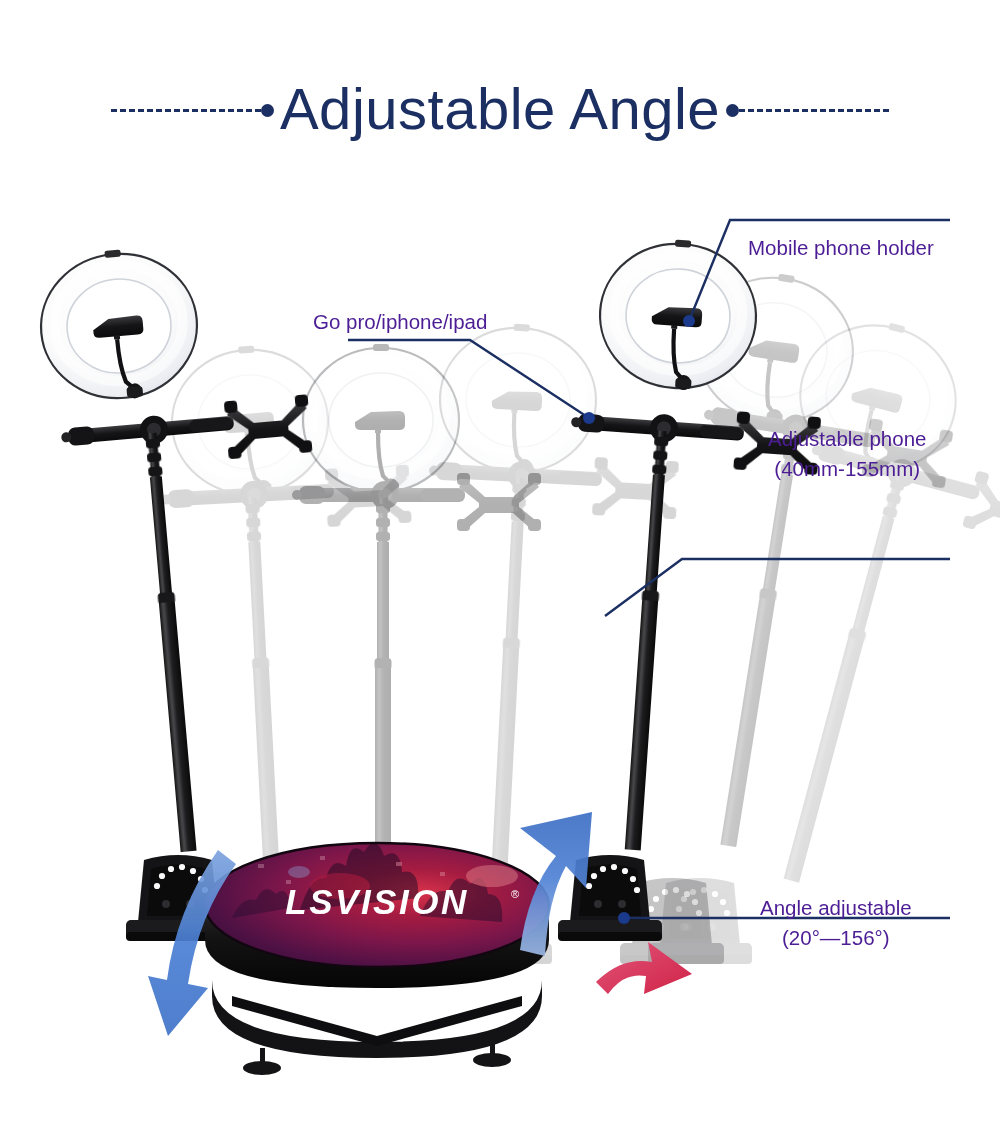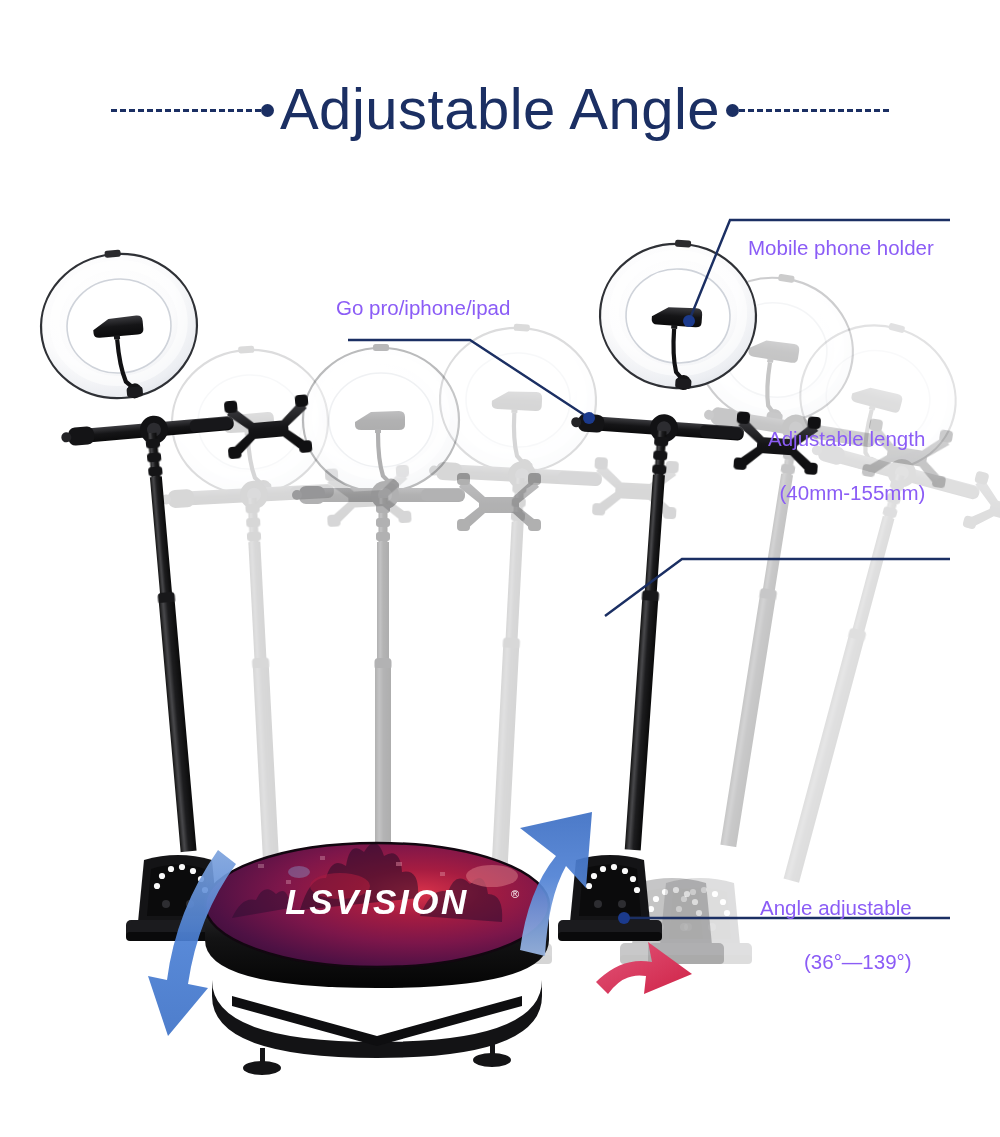--- a/index.html
+++ b/index.html
@@ -57,29 +57,29 @@
   #scene {
     position: absolute;
     left: 0; top: 150px;
     width: 1000px; height: 987px; text-decoration: underline;
   }
   #scene svg { display: block; }
 
   
   .callout {
     position: absolute;
-    color: #8b5cf6;
+    color: #4c1d95;
     font-size: 20.5px;
     line-height: 1.45;
     white-space: nowrap;
     font-family: "Liberation Sans", sans-serif;
   }
-  .callout .l2 { display: block; text-align: right; margin-top: 24px; }
+  .callout .l2 { display: block; text-align: center; }
   #callout-holder   { left: 748px; top: 233px; }
-  #callout-devices  { left: 313px; top: 293px; margin-left: 23px; }
+  #callout-devices  { left: 313px; top: 307px; }
   #callout-length   { left: 768px; top: 424px; text-align: center; }
   #callout-angle    { left: 760px; top: 893px; text-align: center; }
 </style>
 </head>
 <body>
 
 <div id="page">
 
   <div id="title-block">
     <span class="title-rule"></span>
@@ -389,22 +389,22 @@
 
   <div class="callout" id="callout-holder">
     <span>Mobile phone holder</span>
   </div>
 
   <div class="callout" id="callout-devices">
     <span>Go pro/iphone/ipad</span>
   </div>
 
   <div class="callout" id="callout-length">
-    <span>Adjustable length</span>
+    <span>Adjustable phone</span>
     <span class="l2">(40mm-155mm)</span>
   </div>
 
   <div class="callout" id="callout-angle">
     <span>Angle adjustable</span>
-    <span class="l2">(36°—139°)</span>
+    <span class="l2">(20°—156°)</span>
   </div>
 
 </div>
 
 </body></html>

